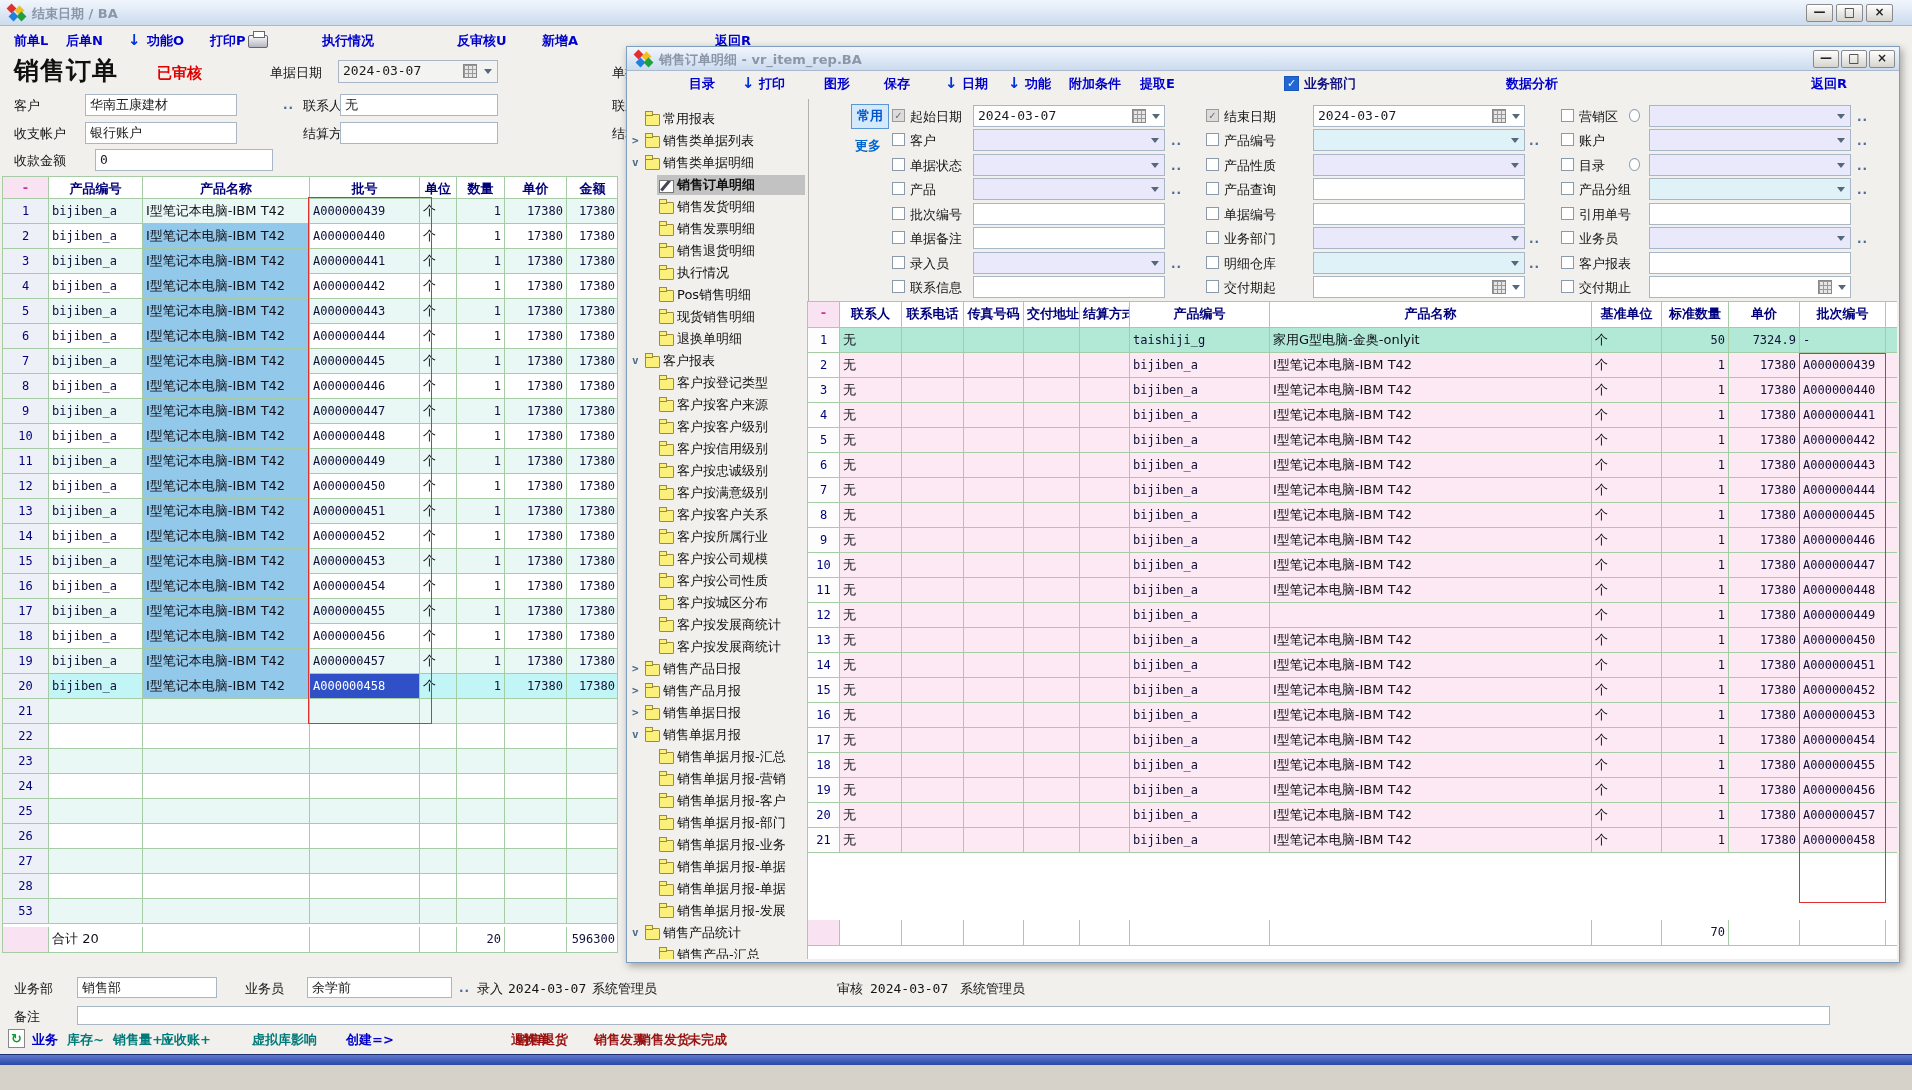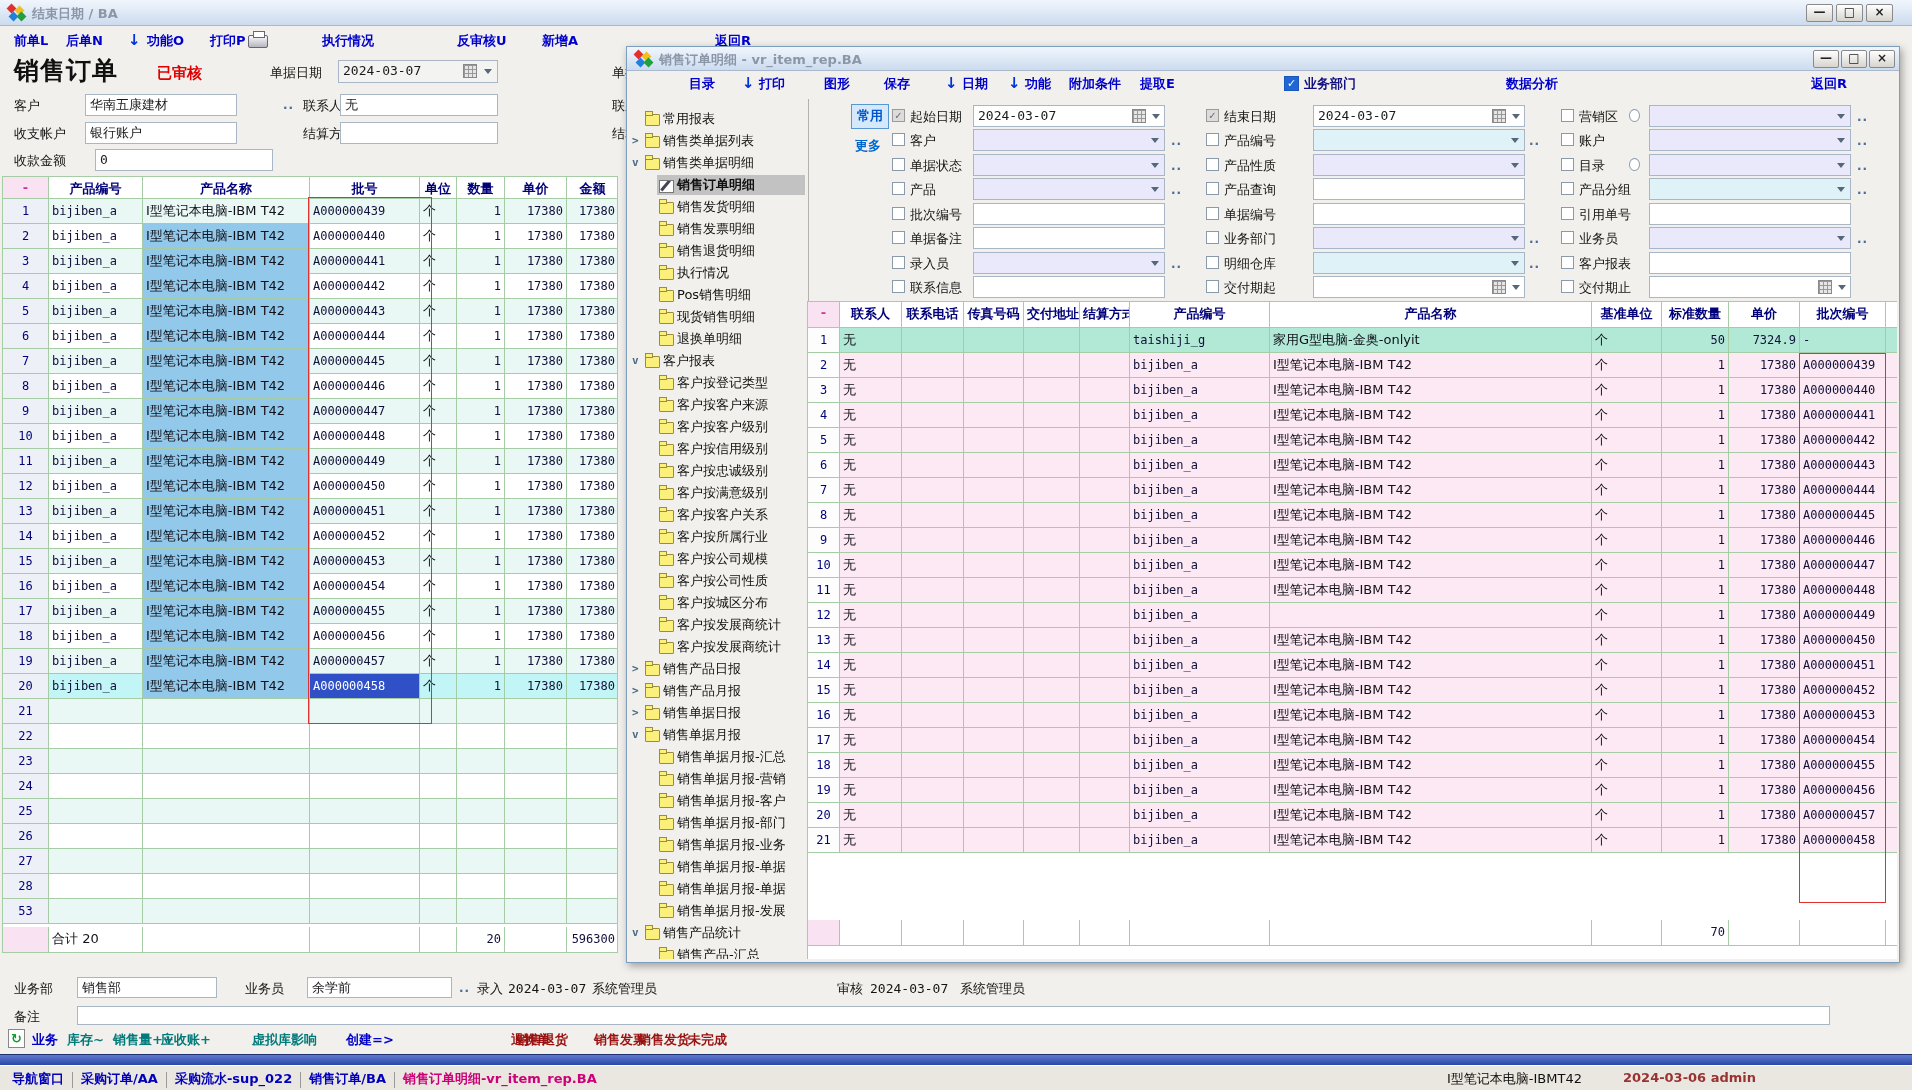--- a/index.html
+++ b/index.html
@@ -1026,28 +1026,13 @@
       <div class="abs input" style="left: 346px; top: 229px; width: 192px; height: 22px;"></div>
       <span class="abs cb" style="left: 579px; top: 233px;"></span>
       <span class="abs label" style="left: 597px; top: 232px;">交付期起</span>
       <div class="abs input" style="left: 686px; top: 229px; width: 212px; height: 22px;"><span class="mono" style="font-size: 13px;"></span><span class="abs grid-ic" style="right: 18px; top: 3px;"></span><span class="abs chev" style="right: 4px; top: 8px;"></span></div>
       <span class="abs cb" style="left: 934px; top: 233px;"></span>
       <span class="abs label" style="left: 952px; top: 232px;">交付期止</span>
       <div class="abs input" style="left: 1022px; top: 229px; width: 202px; height: 22px;"><span class="mono" style="font-size: 13px;"></span><span class="abs grid-ic" style="right: 18px; top: 3px;"></span><span class="abs chev" style="right: 4px; top: 8px;"></span></div>
     </div>
 
   <div class="abs navybar" style="left:0;top:1054px;width:1912px;height:11px"></div>
-  <div class="abs taskbar" style="left:0;top:1065px;width:1912px;height:25px">
-    <div id="taskbar-tabs" style="display:flex;align-items:center;height:25px;padding-left:4px">
-        <span class="tab">导航窗口</span>
-        <div class="tsep"></div>
-        <span class="tab">采购订单/AA</span>
-        <div class="tsep"></div>
-        <span class="tab">采购流水-sup_022</span>
-        <div class="tsep"></div>
-        <span class="tab">销售订单/BA</span>
-        <div class="tsep"></div>
-        <span class="tab active">销售订单明细-vr_item_rep.BA</span>
-      </div>
-    <span class="abs" style="left:1447px;top:4px;color:#101010;font-size:13px">I型笔记本电脑-IBMT42</span>
-    <span class="abs" style="left:1623px;top:4px;color:#993333;font-weight:bold;font-size:13px">2024-03-06 admin</span>
-  </div>
 </div>
 
 </body></html>

